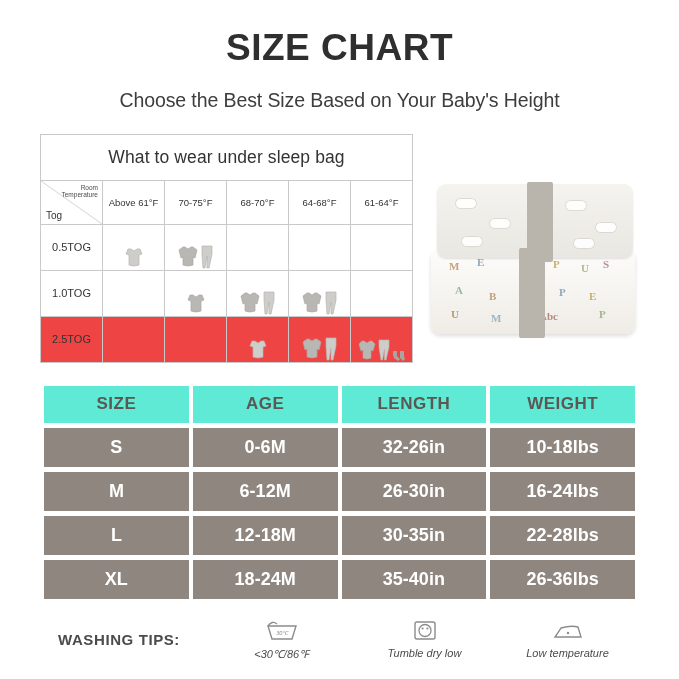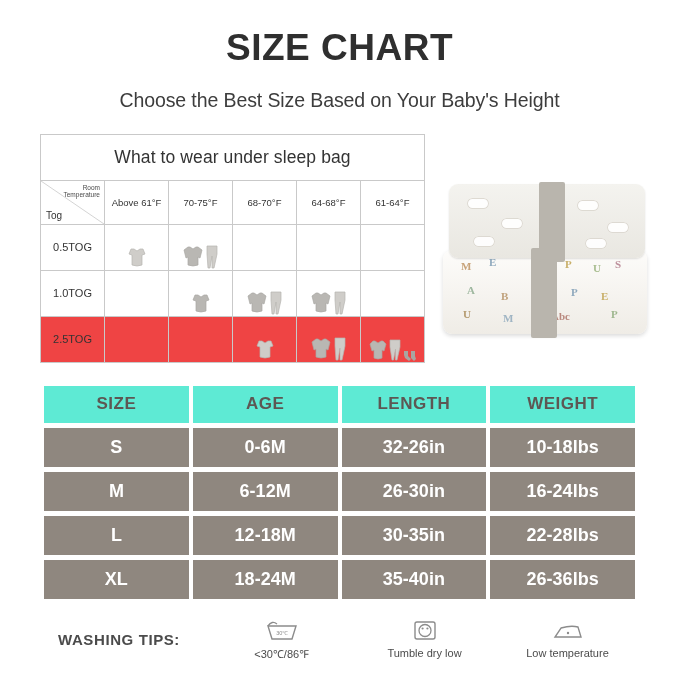--- a/index.html
+++ b/index.html
@@ -35,21 +35,21 @@
     font-weight: normal;
     color: #3d3d3d;
     margin-top: 20px;
     letter-spacing: -0.1px;
   }
 
   
   .top-area {
     position: relative;
     margin-top: 22px;
-    padding: 0 28px 0 40px;
+    padding: 0 40px 0 40px;
     display: flex;
     align-items: flex-start;
     gap: 18px;
   }
 
   .tog-table-wrap { width: 390px; }
   .tog-table {
     width: 100%;
     border-collapse: collapse;
     table-layout: fixed;
@@ -202,20 +202,21 @@
     font-weight: bold;
     color: #4b4b4b;
     letter-spacing: .6px;
     padding-left: 18px;
   }
   .wash-item {
     flex: 1;
     text-align: center;
     font-size: 11px;
     color: #4b4b4b;
+    font-style: italic;
   }
   .wash-item .ico { display: block; margin: 0 auto 4px auto; }
 </style>
 </head>
 <body>
 
 <div class="page">
 
   <div class="title">SIZE CHART</div>
   <div class="subtitle">Choose the Best Size Based on Your Baby's Height</div>

